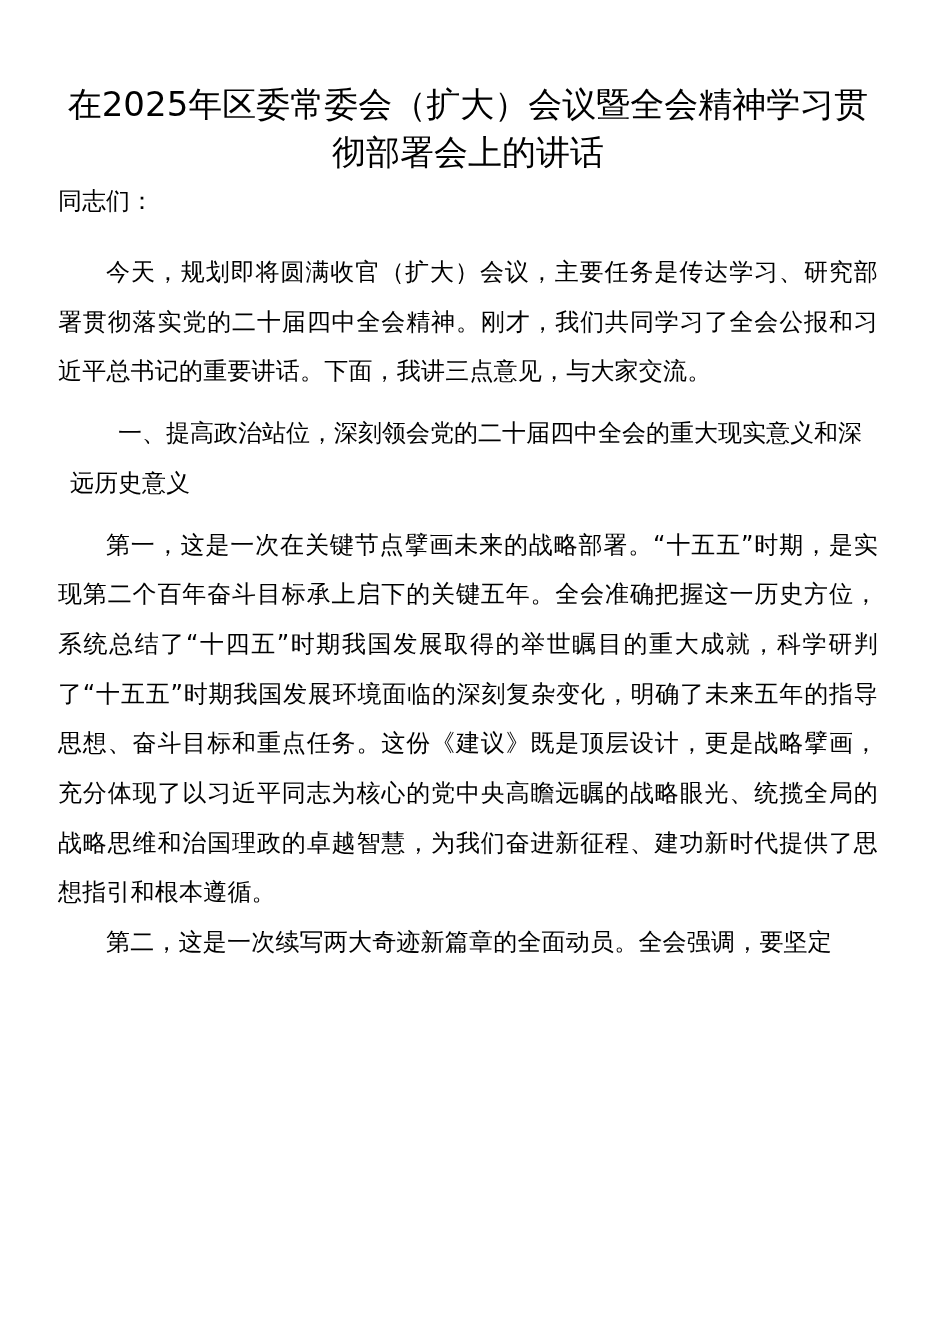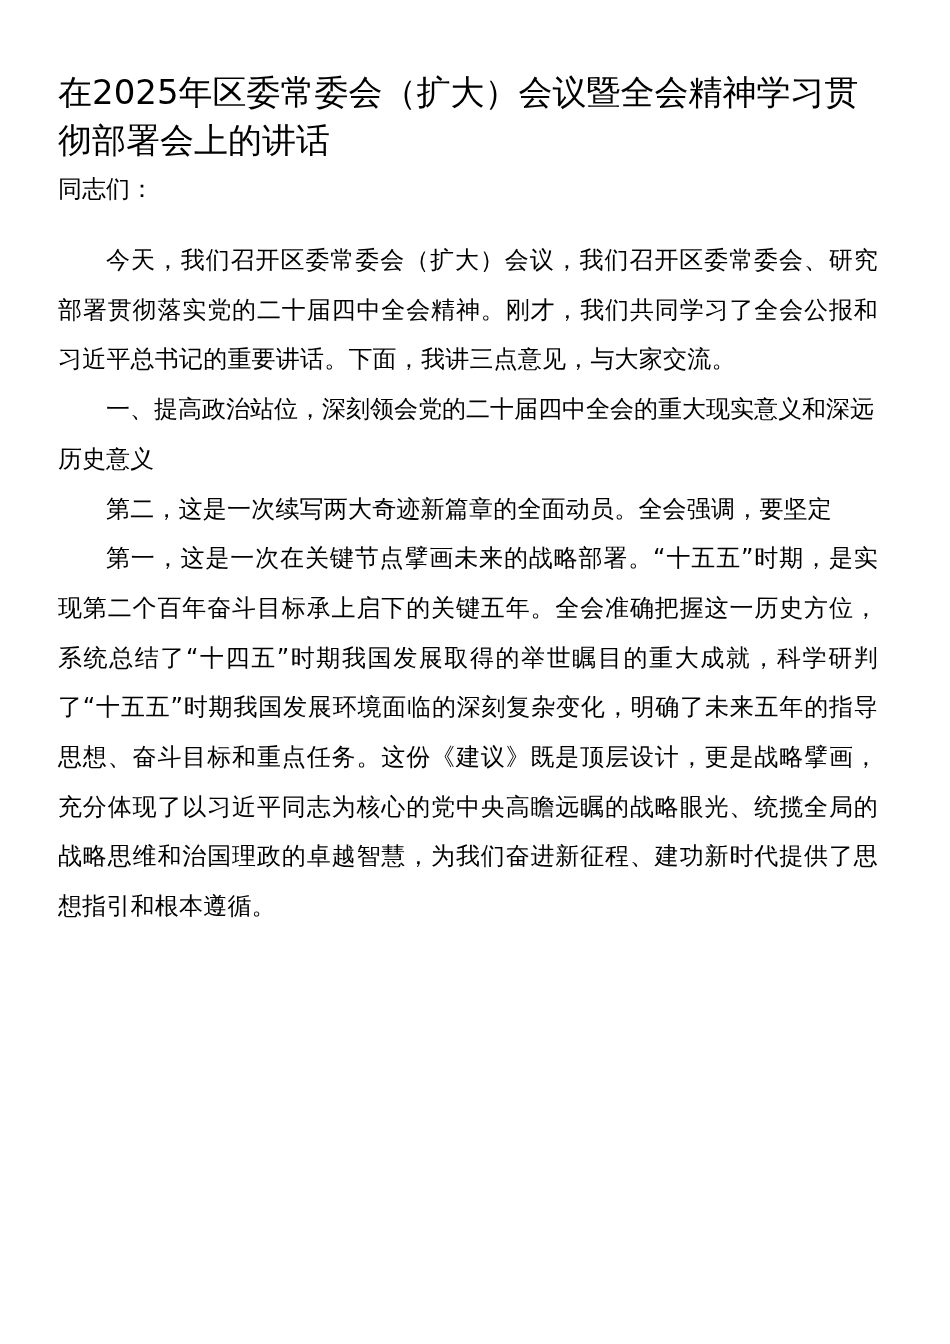--- a/index.html
+++ b/index.html
@@ -1,26 +1,26 @@
 <!DOCTYPE html>
 <html><head>
 <meta charset="utf-8">
 <style>
   html, body { margin: 0; padding: 0; background: #ffffff; }
   body { width: 950px; height: 1344px; overflow: hidden; position: relative;
          font-family: "DejaVu Sans", "Liberation Sans", sans-serif; color: #000; }
   .page { position: absolute; left: 58px; top: 68px; width: 820px; }
-  .title { font-size: 34px; line-height: 48px; margin: 0 0 8px 0; font-weight: normal; letter-spacing: 0px; }
+  .title { text-align: center; font-size: 34px; line-height: 48px; margin: 12px 0 8px 0; font-weight: normal; letter-spacing: 0px; }
   .salutation { font-size: 24px; line-height: 34px; margin: 0 0 30px 0; }
   .para { font-size: 24px; line-height: 49.7px; margin: 0; text-indent: 48px; text-align: justify; letter-spacing: 0.2px; }
-  .heading { font-size: 24px; line-height: 49.7px; margin: 0; text-indent: 48px; }
+  .heading { font-size: 24px; line-height: 49.7px; margin: 12px; text-indent: 48px; }
 </style>
 </head>
 <body>
 
 <div class="page">
   <h1 class="title">在2025年区委常委会（扩大）会议暨全会精神学习贯彻部署会上的讲话</h1>
   <p class="salutation">同志们：</p>
-  <p class="para">今天，我们召开区委常委会（扩大）会议，我们召开区委常委会、研究部署贯彻落实党的二十届四中全会精神。刚才，我们共同学习了全会公报和习近平总书记的重要讲话。下面，我讲三点意见，与大家交流。</p>
+  <p class="para">今天，规划即将圆满收官（扩大）会议，主要任务是传达学习、研究部署贯彻落实党的二十届四中全会精神。刚才，我们共同学习了全会公报和习近平总书记的重要讲话。下面，我讲三点意见，与大家交流。</p>
   <p class="heading">一、提高政治站位，深刻领会党的二十届四中全会的重大现实意义和深远历史意义</p>
+  <p class="para">第一，这是一次在关键节点擘画未来的战略部署。“十五五”时期，是实现第二个百年奋斗目标承上启下的关键五年。全会准确把握这一历史方位，系统总结了“十四五”时期我国发展取得的举世瞩目的重大成就，科学研判了“十五五”时期我国发展环境面临的深刻复杂变化，明确了未来五年的指导思想、奋斗目标和重点任务。这份《建议》既是顶层设计，更是战略擘画，充分体现了以习近平同志为核心的党中央高瞻远瞩的战略眼光、统揽全局的战略思维和治国理政的卓越智慧，为我们奋进新征程、建功新时代提供了思想指引和根本遵循。</p>
   <p class="para">第二，这是一次续写两大奇迹新篇章的全面动员。全会强调，要坚定</p>
-  <p class="para">第一，这是一次在关键节点擘画未来的战略部署。“十五五”时期，是实现第二个百年奋斗目标承上启下的关键五年。全会准确把握这一历史方位，系统总结了“十四五”时期我国发展取得的举世瞩目的重大成就，科学研判了“十五五”时期我国发展环境面临的深刻复杂变化，明确了未来五年的指导思想、奋斗目标和重点任务。这份《建议》既是顶层设计，更是战略擘画，充分体现了以习近平同志为核心的党中央高瞻远瞩的战略眼光、统揽全局的战略思维和治国理政的卓越智慧，为我们奋进新征程、建功新时代提供了思想指引和根本遵循。</p>
 </div>
 
 </body></html>

